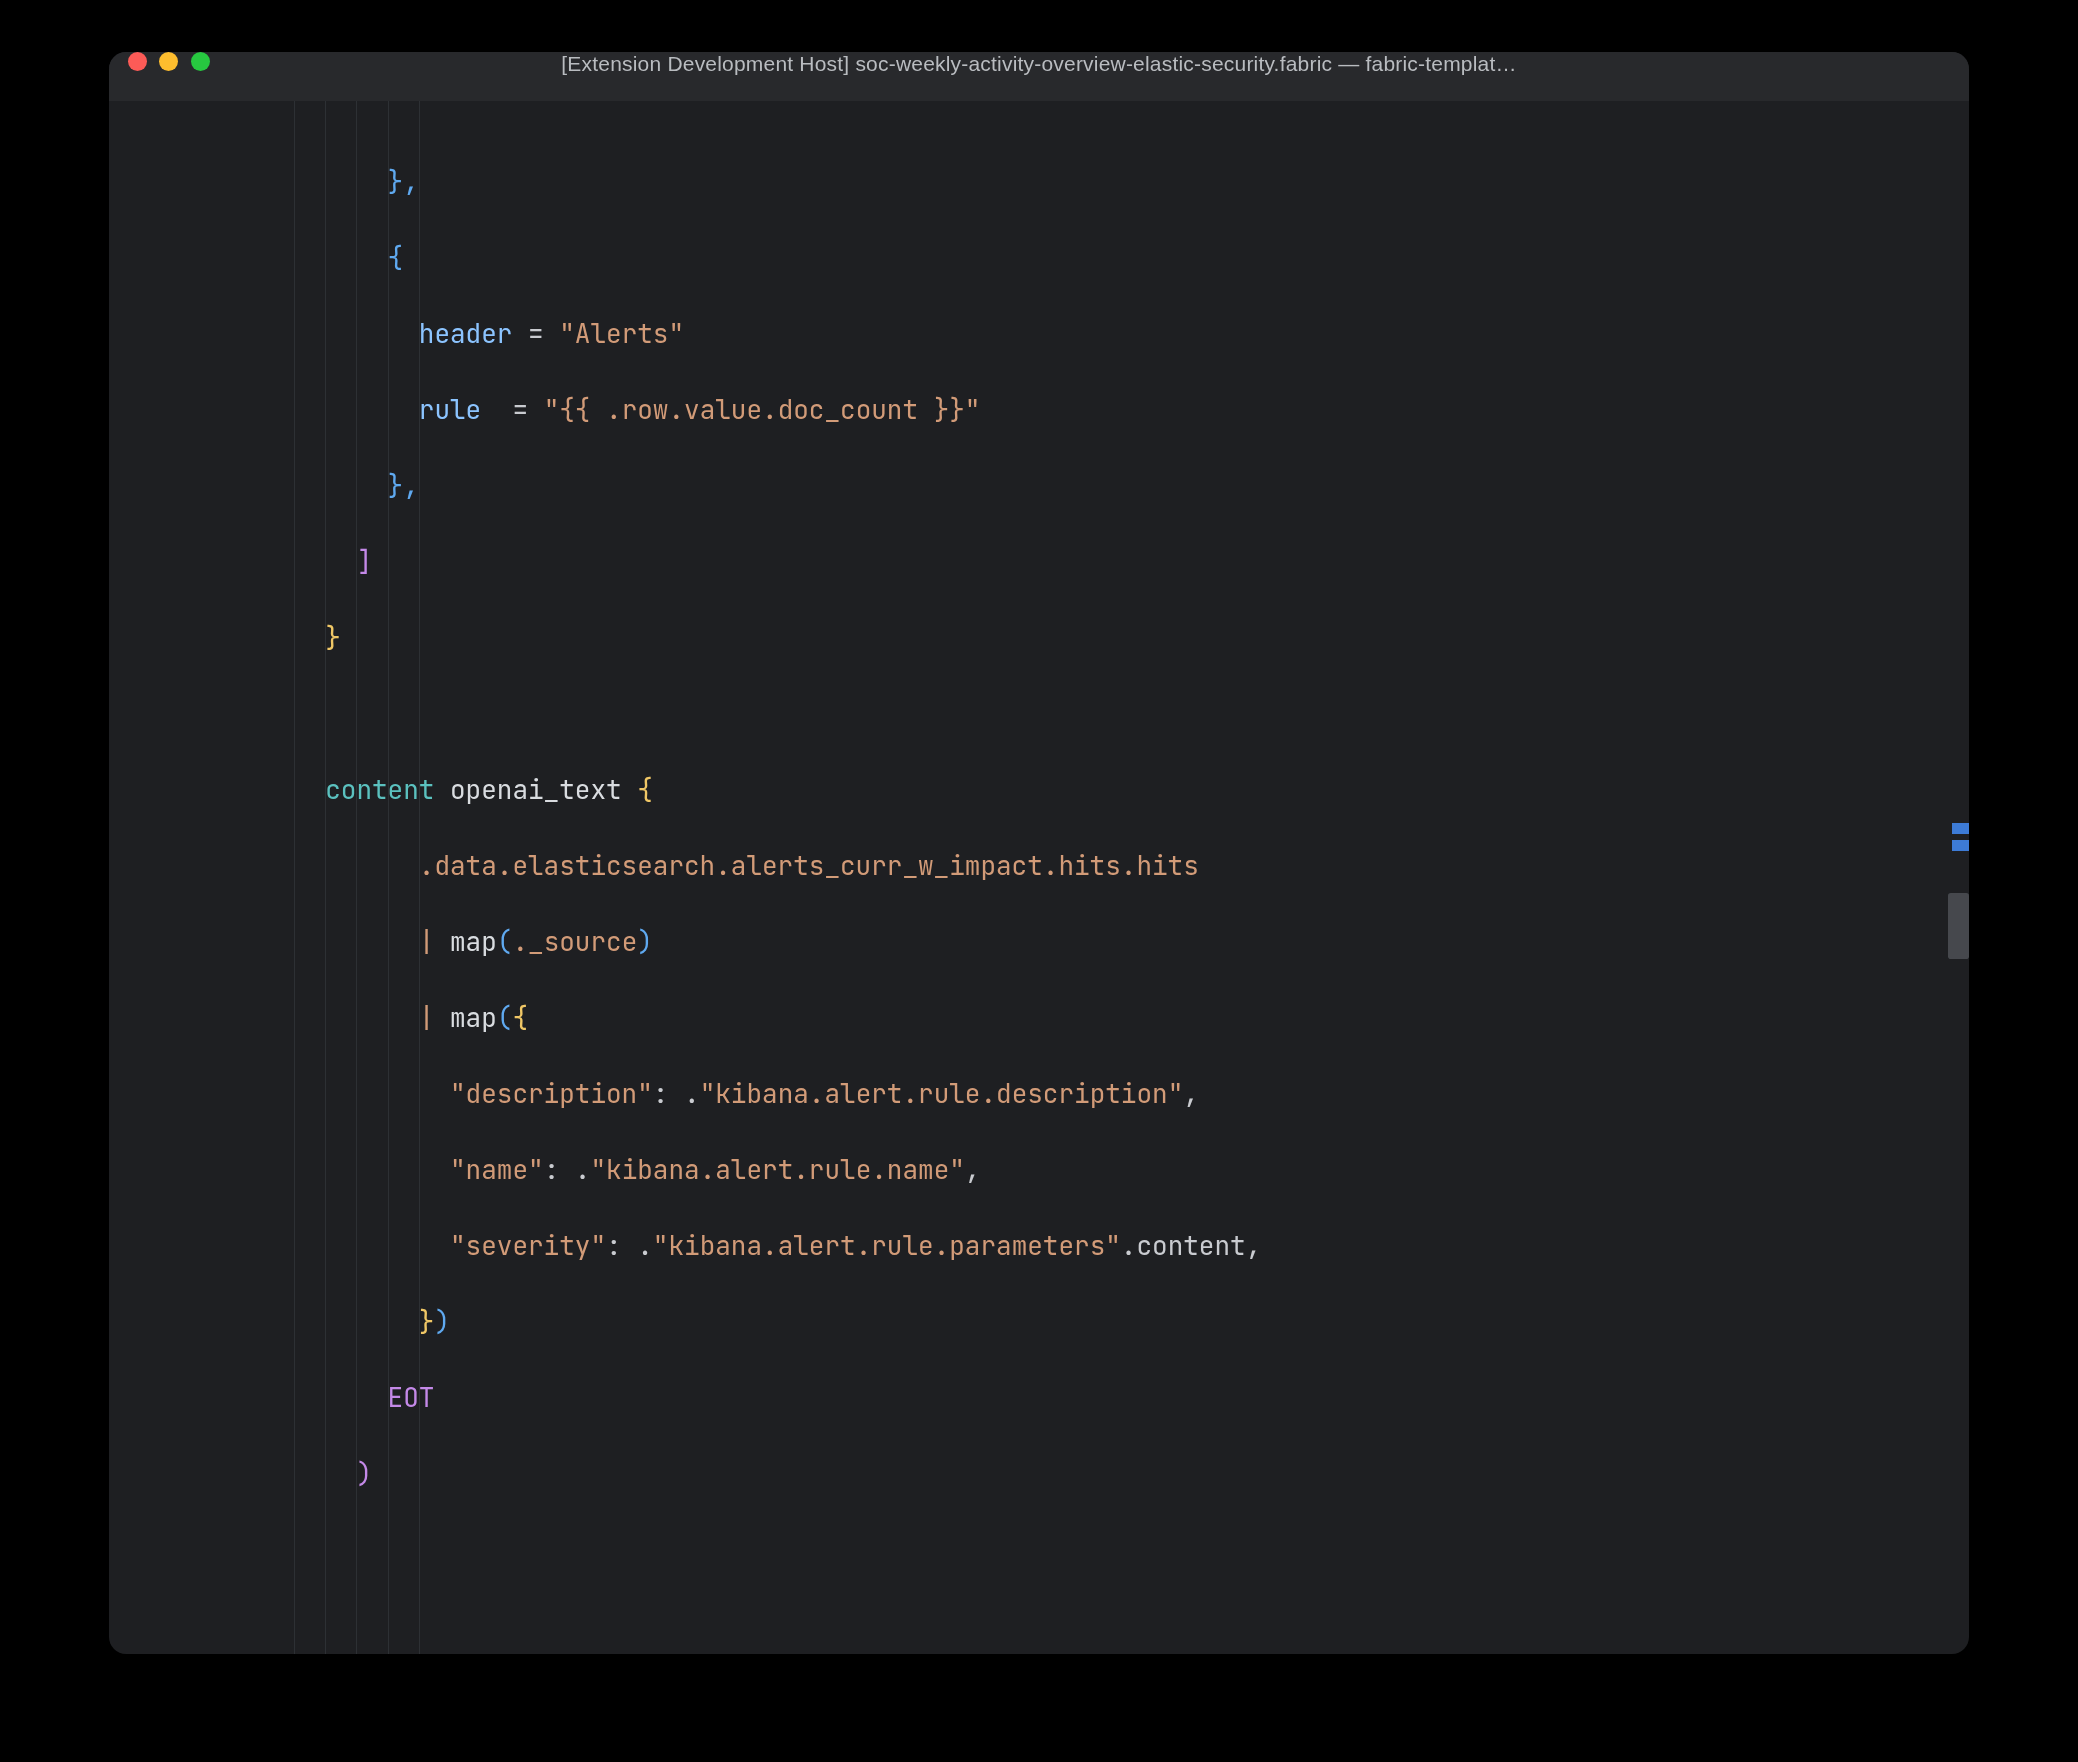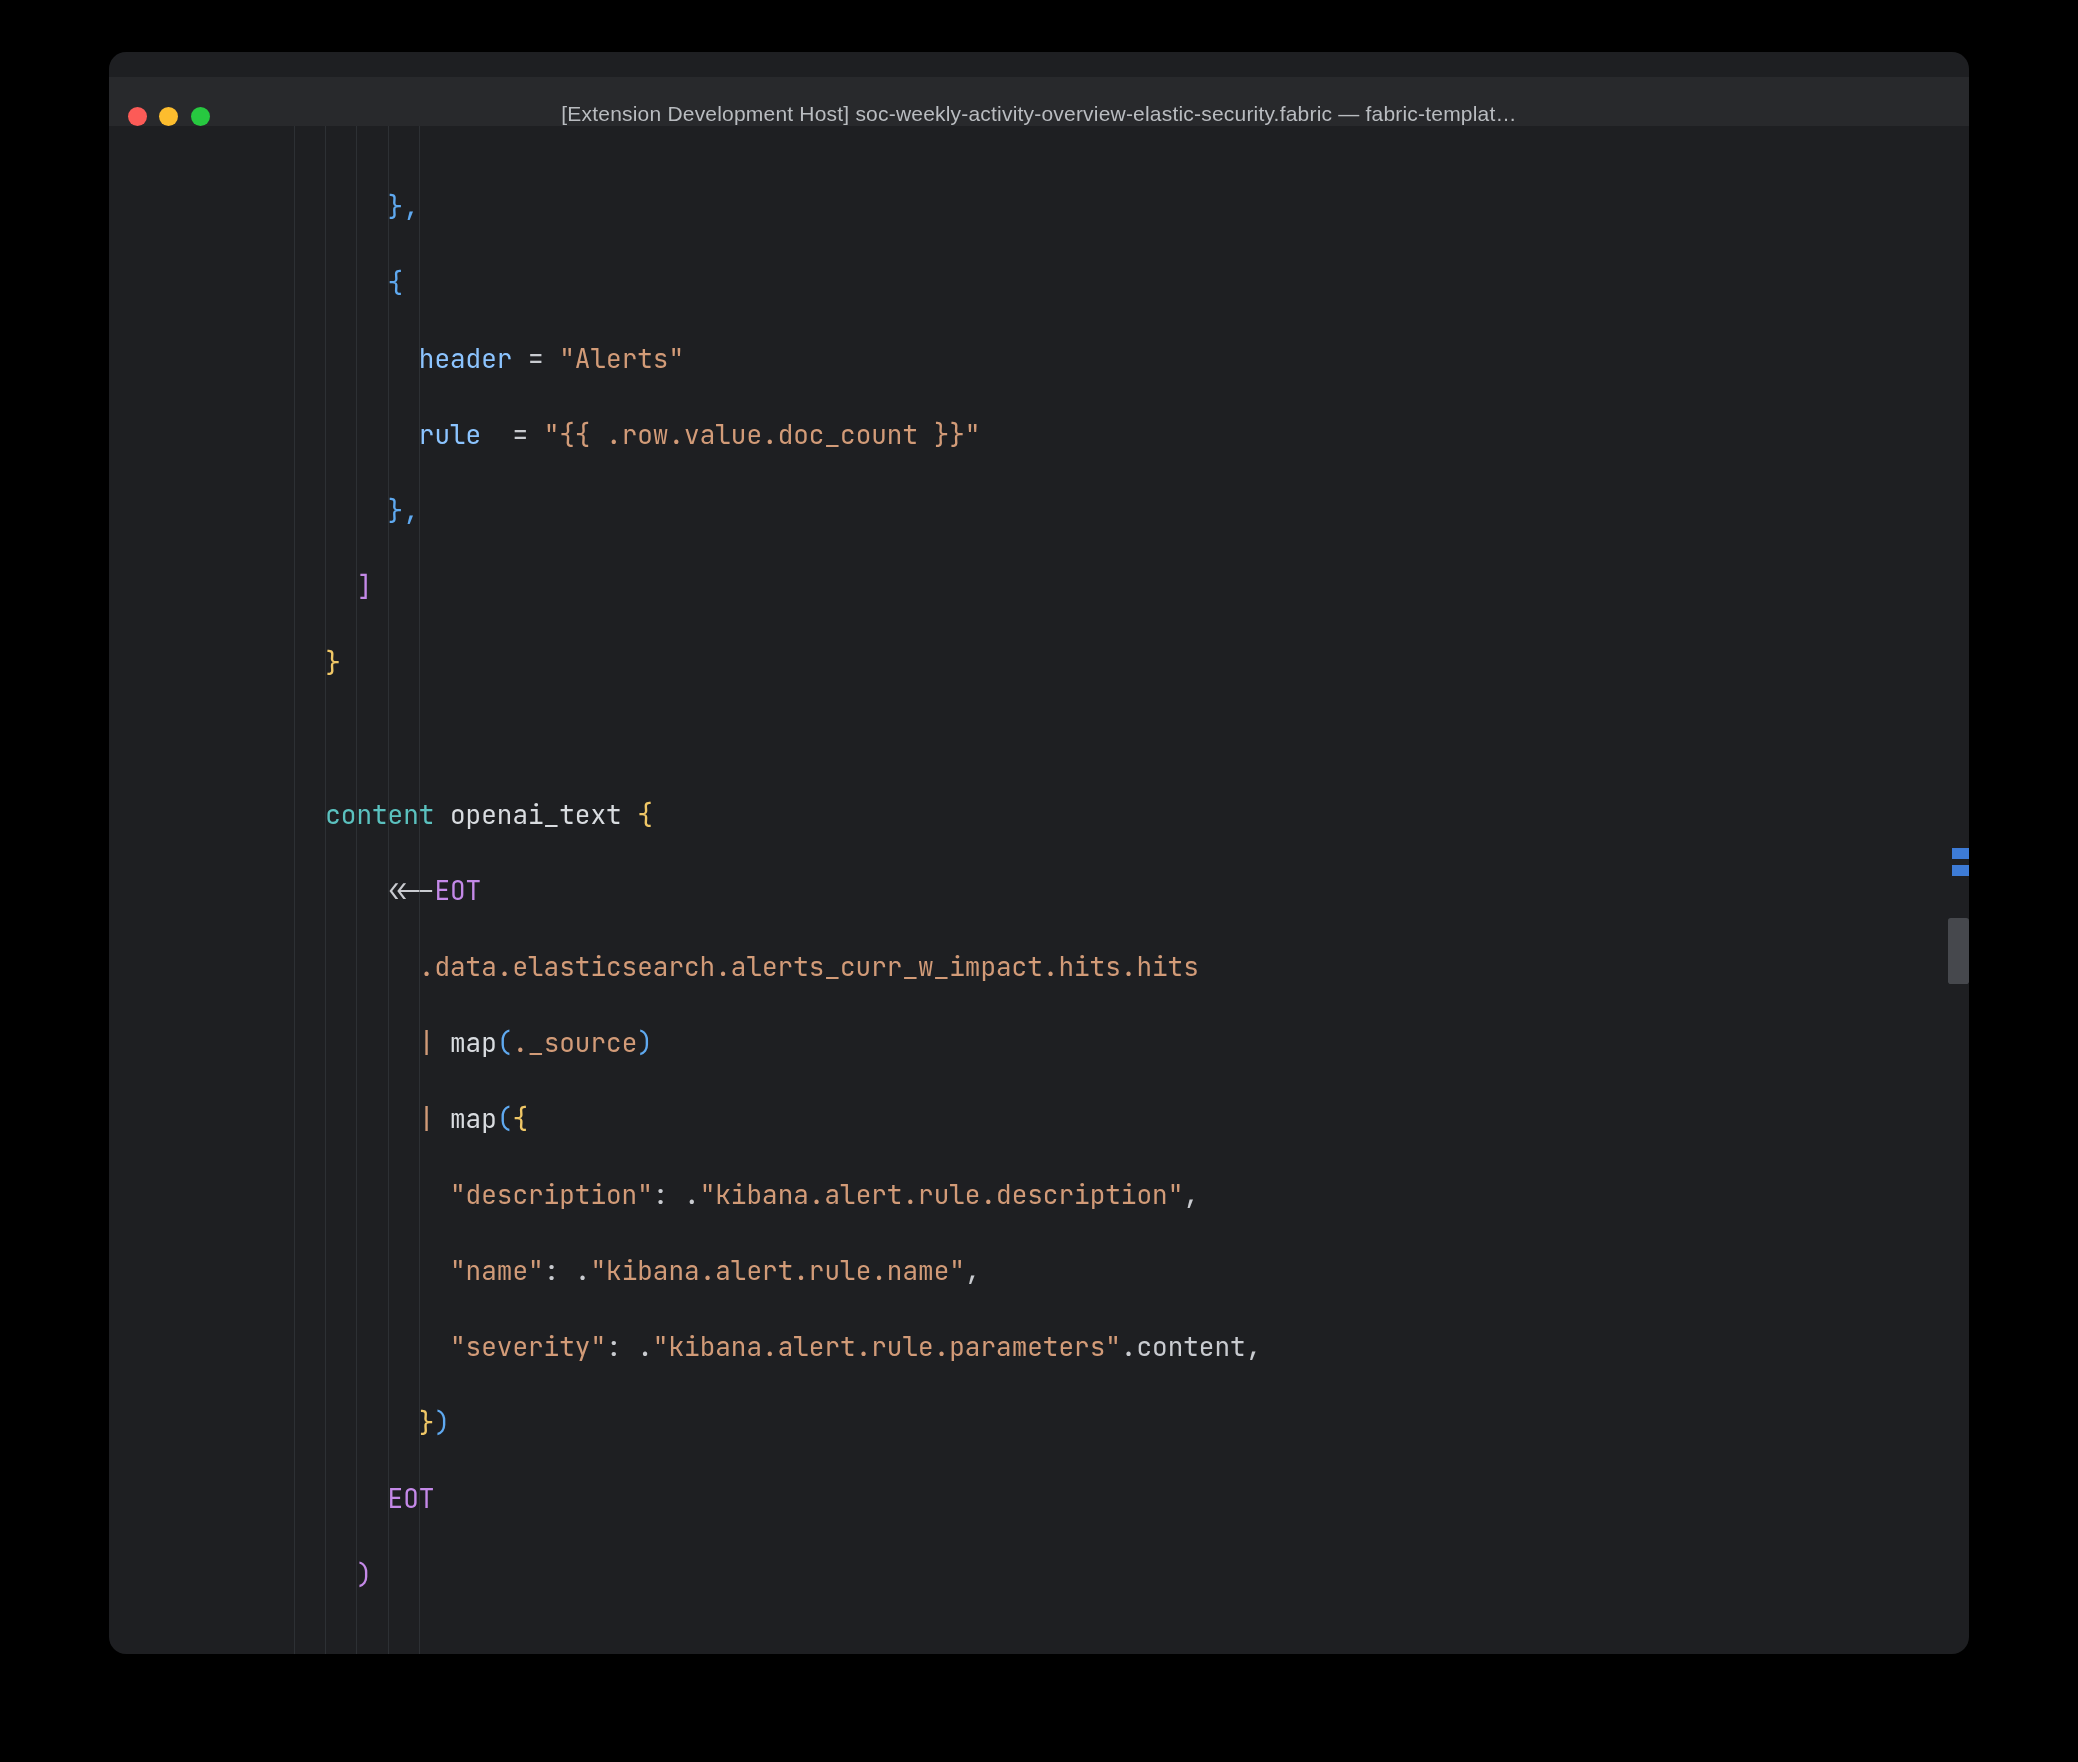--- a/index.html
+++ b/index.html
@@ -35,25 +35,24 @@
     left:109px; top:52px;
     width:1860px; height:1602px;
     background:var(--bg-window);
     border-radius:17px;
     box-shadow:0 28px 76px rgba(0,0,0,0.8);
     overflow:hidden;
   }
   .titlebar{
     height:49px;
     background:var(--titlebar-bg);
-    display:flex;align-items:flex-end;
+    display:flex;align-items:flex-start;
     padding:0 19px;
     font-family:-apple-system,BlinkMacSystemFont,"Segoe UI",sans-serif;
     position:relative;
-    margin-top:25px;
   }
   .traffic{display:flex;gap:12.3px;align-items:center;}
   .dot{width:19px;height:19px;border-radius:50%;}
   .dot.red{background:#fc5b57;}
   .dot.yellow{background:#fdbd2e;}
   .dot.green{background:#27c840;}
   .title{
     position:absolute;left:0;right:0;
     text-align:center;
     color:var(--title-fg);
@@ -122,21 +121,20 @@
       <div class="editor">
 <div class="line"><span class="plain">      </span><span class="p-blue">},</span></div>
 <div class="line"><span class="plain">      </span><span class="p-blue">{</span></div>
 <div class="line"><span class="plain">        </span><span class="name">header</span><span class="punc"> = </span><span class="str">"Alerts"</span></div>
 <div class="line"><span class="plain">        </span><span class="name">rule</span><span class="punc">  = </span><span class="str">"{{ .row.value.doc_count }}"</span></div>
 <div class="line"><span class="plain">      </span><span class="p-blue">},</span></div>
 <div class="line"><span class="plain">    </span><span class="p-purple">]</span></div>
 <div class="line"><span class="plain">  </span><span class="p-yellow">}</span></div>
 <div class="line"></div>
 <div class="line"><span class="plain">  </span><span class="kw">content</span><span class="plain"> </span><span class="fn">openai_text</span><span class="plain"> </span><span class="p-yellow">{</span></div>
-<div class="line"><span class="plain">      </span><span class="punc">&lt;&lt;-</span><span class="p-purple">EOT</span></div>
 <div class="line"><span class="plain">        </span><span class="str">.data.elasticsearch.alerts_curr_w_impact.hits.hits</span></div>
 <div class="line"><span class="plain">        </span><span class="str">| </span><span class="fn">map</span><span class="p-blue">(</span><span class="str">._source</span><span class="p-blue">)</span></div>
 <div class="line"><span class="plain">        </span><span class="str">| </span><span class="fn">map</span><span class="p-blue">(</span><span class="p-yellow">{</span></div>
 <div class="line"><span class="plain">          </span><span class="str">"description"</span><span class="plain">: .</span><span class="str">"kibana.alert.rule.description"</span><span class="plain">,</span></div>
 <div class="line"><span class="plain">          </span><span class="str">"name"</span><span class="plain">: .</span><span class="str">"kibana.alert.rule.name"</span><span class="plain">,</span></div>
 <div class="line"><span class="plain">          </span><span class="str">"severity"</span><span class="plain">: .</span><span class="str">"kibana.alert.rule.parameters"</span><span class="plain">.content,</span></div>
 <div class="line"><span class="plain">        </span><span class="p-yellow">}</span><span class="p-blue">)</span></div>
 <div class="line"><span class="plain">      </span><span class="p-purple">EOT</span></div>
 <div class="line"><span class="plain">    </span><span class="p-purple">)</span></div>
 

